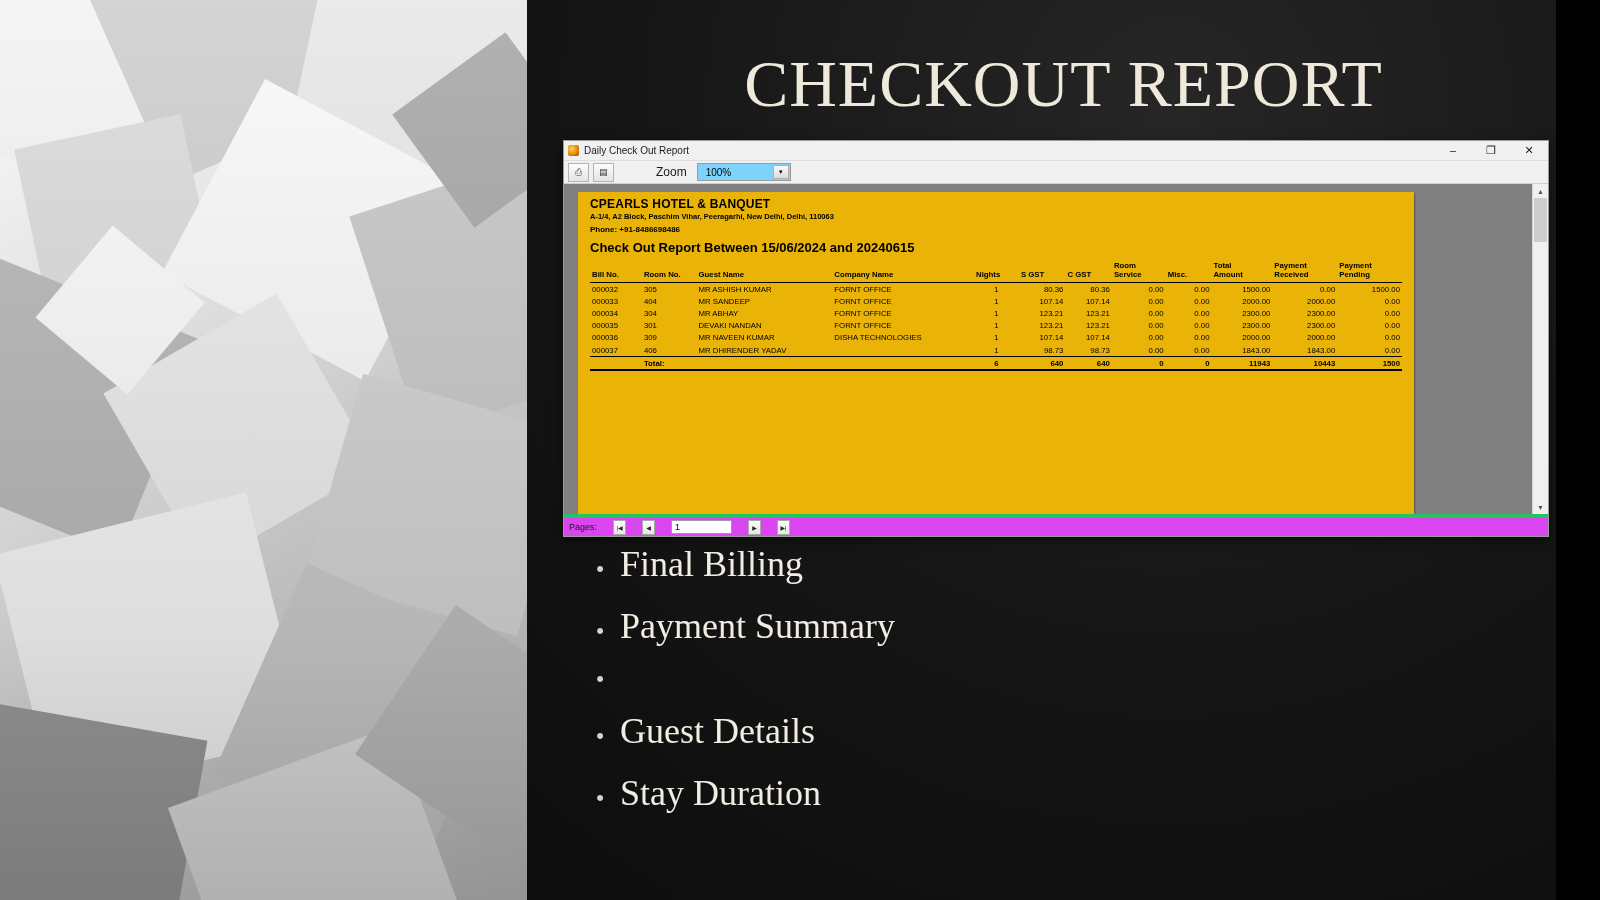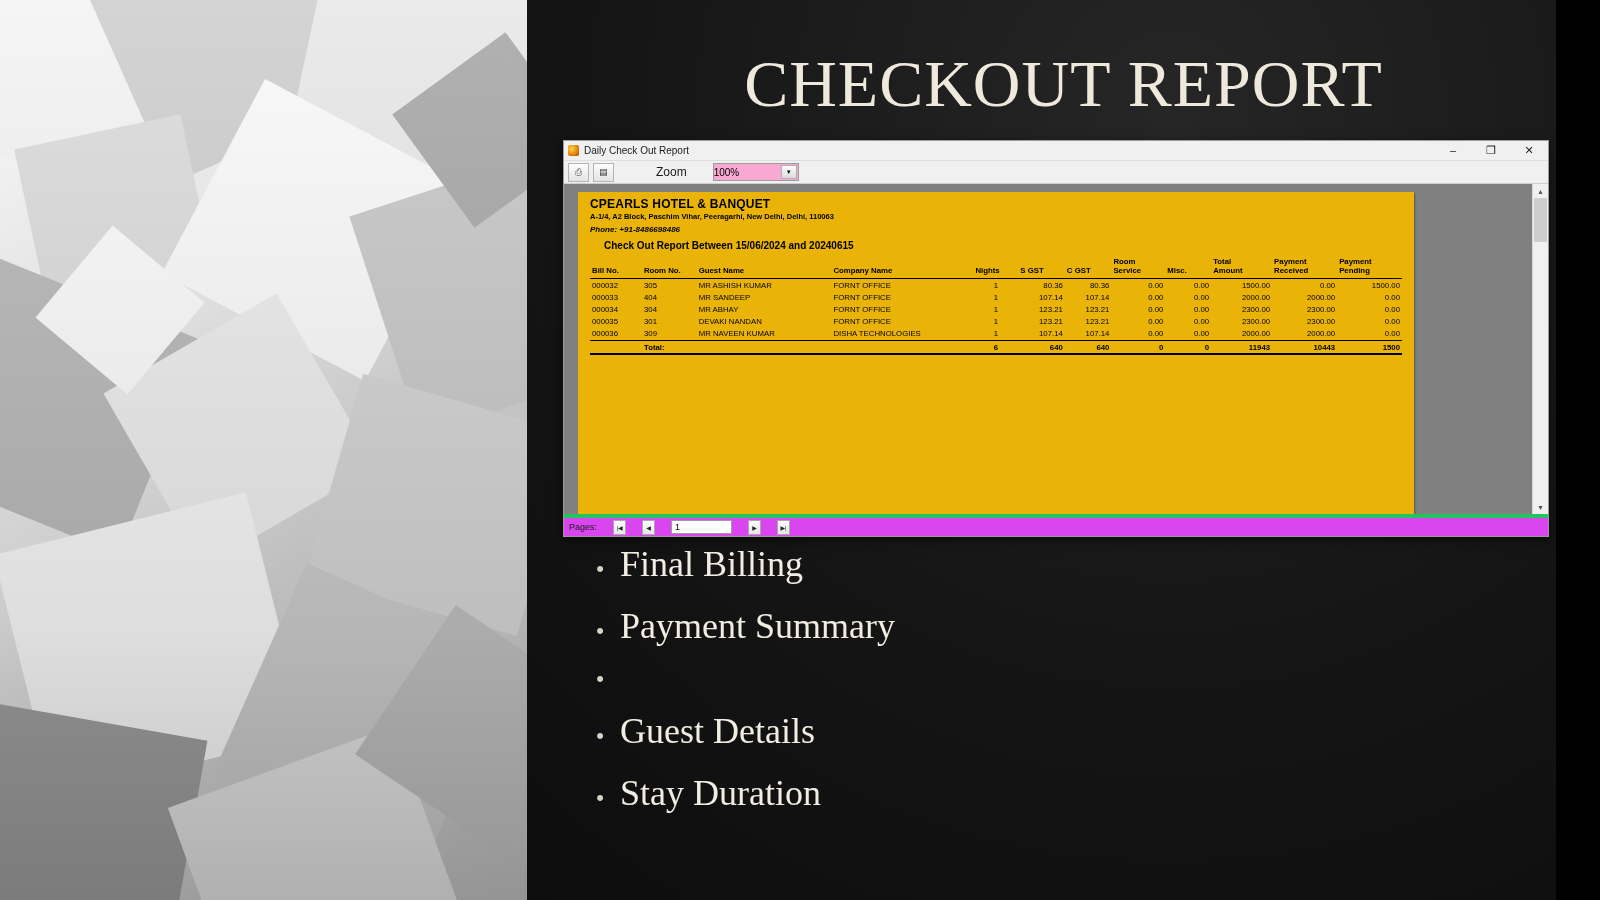--- a/index.html
+++ b/index.html
@@ -137,29 +137,29 @@
     background: linear-gradient(#fdfdfd, #e4e4e4);
     display: flex; align-items: center; justify-content: center;
     font-size: 9px; color: #333;
   }
   #zoom-label {
     margin-left: 38px;
     font-size: 12px;
     color: #1a1a1a;
   }
   #zoom-select {
-    margin-left: 22px;
+    margin-left: 6px;
     width: 84px;
     height: 16px;
     border: 1px solid #9c9c9c;
-    background: #f9a8d4;
+    background: #7dd3fc;
     font-size: 10px;
     display: flex;
     align-items: center;
-    padding-left: 0;
+    padding-left: 8px;
     position: relative;
     color: #000;
   }
   #zoom-caret {
     position: absolute;
     right: 1px; top: 1px;
     width: 14px; height: 12px;
     background: linear-gradient(#fbfbfb, #dcdcdc);
     border: 1px solid #b0b0b0;
     display: flex; align-items: center; justify-content: center;
@@ -239,24 +239,24 @@
     display: flex; align-items: center;
   }
 
   
   .rpt-hotel {
     font-size: 12px;
     font-weight: bold;
     letter-spacing: 0.2px;
   }
   .rpt-addr { font-size: 7.5px; font-weight: bold; margin-top: 1px; }
-  .rpt-phone { font-size: 8px; font-weight: bold; margin-top: 4px; font-style: italic; }
+  .rpt-phone { font-size: 8px; font-weight: bold; margin-top: 4px; }
   .rpt-range {
-    font-size: 10px; font-weight: bold;
-    margin-top: 6px; margin-left: 14px;
+    font-size: 13px; font-weight: bold;
+    margin-top: 6px; 
   }
 
   table.rpt {
     width: 100%;
     border-collapse: collapse;
     margin-top: 5px;
     font-size: 7.8px;
   }
   table.rpt thead th {
     font-weight: bold;
@@ -449,20 +449,34 @@
               <td>DISHA TECHNOLOGIES</td>
               <td class="col-ctr">1</td>
               <td class="col-num">107.14</td>
               <td class="col-num">107.14</td>
               <td class="col-num">0.00</td>
               <td class="col-num">0.00</td>
               <td class="col-num">2000.00</td>
               <td class="col-num">2000.00</td>
               <td class="col-num">0.00</td>
             </tr>
+            <tr>
+              <td>000037</td>
+              <td>406</td>
+              <td>MR DHIRENDER YADAV</td>
+              <td></td>
+              <td class="col-ctr">1</td>
+              <td class="col-num">98.73</td>
+              <td class="col-num">98.73</td>
+              <td class="col-num">0.00</td>
+              <td class="col-num">0.00</td>
+              <td class="col-num">1843.00</td>
+              <td class="col-num">1843.00</td>
+              <td class="col-num">0.00</td>
+            </tr>
             <tr class="total-row">
               <td></td>
               <td>Total:</td>
               <td></td>
               <td></td>
               <td class="col-ctr">6</td>
               <td class="col-num">640</td>
               <td class="col-num">640</td>
               <td class="col-num">0</td>
               <td class="col-num">0</td>

